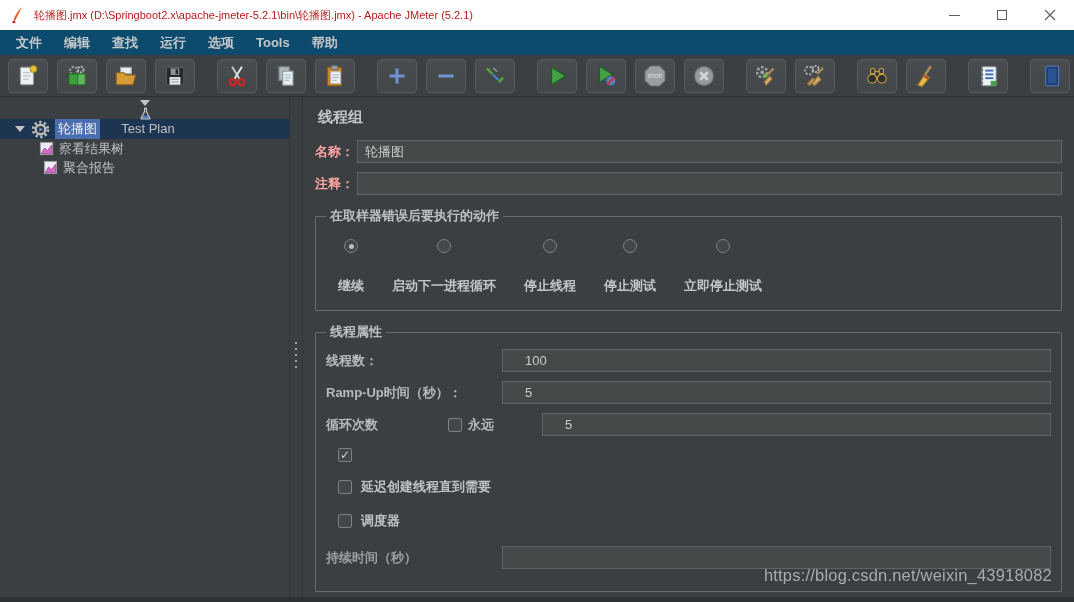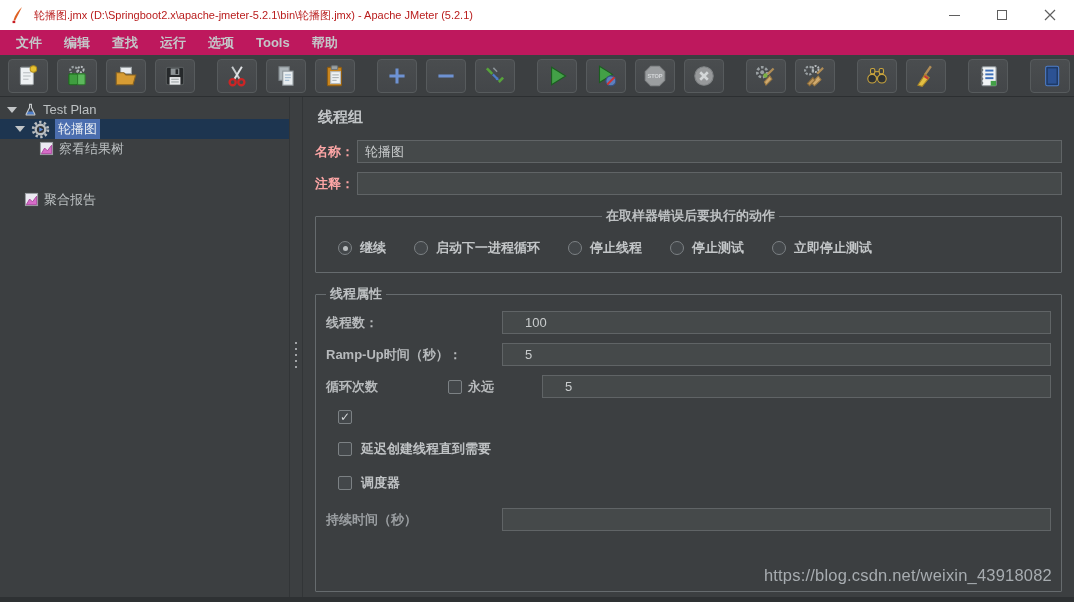--- a/index.html
+++ b/index.html
@@ -10,21 +10,21 @@
   
   .titlebar { height:30px; background:#ffffff; display:flex; align-items:center; padding-left:10px; }
   .titlebar .app-ico { width:15px; height:18px; margin-right:9px; flex-shrink:0; }
   .title-text { font-size:11px; color:#b91c1c; white-space:nowrap; overflow:hidden; }
   .win-controls { margin-left:auto; display:flex; height:30px; }
   .win-btn { width:48px; height:30px; display:flex; align-items:center; justify-content:center; cursor:default; }
   .glyph-min { width:11px; height:1px; background:#5f5f5f; }
   .glyph-max { width:10px; height:10px; border:1px solid #5f5f5f; }
 
   
-  .menubar { height:26px; background:#be185d; display:flex; align-items:center; padding-left:5px; border-bottom:1px solid #3c3f41; }
+  .menubar { height:26px; background:#0c4a6e; display:flex; align-items:center; padding-left:5px; border-bottom:1px solid #3c3f41; }
   .menu-item { padding:3px 11px; font-size:13px; font-weight:bold; color:#c4c7c9; }
 
   
   .toolbar { height:41px; background:#3c3f41; display:flex; align-items:center; padding-left:8px; border-bottom:1px solid #2c2f31; overflow:hidden; }
   .tgroup { display:flex; gap:9px; margin-right:22px; flex-shrink:0; }
   .tbtn { width:40px; height:34px; display:flex; align-items:center; justify-content:center;
           background:linear-gradient(#4a4d4f,#434649); border:1px solid #575b5d; border-radius:4px; flex-shrink:0; }
 
   
   .content { position:relative; display:flex; height:505px; }
@@ -45,23 +45,23 @@
   .main { flex:1; min-width:0; display:flex; flex-direction:column; padding:10px 12px 8px 12px; position:relative; background:#3c3f41; }
   .panel-title { font-size:15px; font-weight:600; color:#c3c6c8; margin:1px 0 13px 3px; }
 
   .frow { display:flex; align-items:center; margin-bottom:9px; }
   .frow .flabel { width:42px; font-size:13px; font-weight:bold; color:#fca5a5; flex-shrink:0; }
   input.txt { height:23px; background:#45494a; border:1px solid #606466; color:#c9cccd; font-size:13px; padding:0 7px; font-family:inherit; outline:none; }
   .frow input.txt { flex:1; }
 
   fieldset { border:1px solid #666b6e; border-radius:1px; }
   legend { font-size:13px; font-weight:bold; color:#bdc0c2; padding:0 4px; margin-left:2px; }
-  .fs-err { margin:3px 0 12px; padding:8px 8px 15px;text-align:center; }
+  .fs-err { margin:3px 0 12px; padding:8px 8px 15px; }
   .radio-row { display:flex; align-items:center; gap:28px; padding-left:14px; margin-top:6px; }
-  .radio-opt { display:flex; align-items:center; gap:8px; font-size:13px; font-weight:bold; color:#c3c6c8; }
+  .radio-opt { display:flex; align-items:center; gap:24px; font-size:13px; font-weight:bold; color:#c3c6c8;flex-direction:column; }
   .radio { width:14px; height:14px; border-radius:50%; background:#43474a; border:1px solid #7c8184; display:flex; align-items:center; justify-content:center; flex-shrink:0; }
   .radio .dot { width:5px; height:5px; border-radius:50%; background:#b9bdbf; }
 
   .fs-props { flex:1; padding:8px 8px 0 8px; position:relative; margin-bottom:2px; }
   .prow { display:flex; align-items:center; margin:0 2px 9px 2px;gap:40px; }
   .prow .plabel { width:136px; font-size:13px; font-weight:bold; color:#b7babc; flex-shrink:0; }
   .prow input.txt { flex:1;padding-left:22px; }
   .plabel-loops { width:82px !important; }
   .forever-wrap { width:54px; display:flex; align-items:center; gap:6px; flex-shrink:0; }
   .cbox { width:14px; height:14px; background:#43474a; border:1px solid #7c8184; border-radius:2px; display:flex; align-items:center; justify-content:center; font-size:12px; color:#d4d7d9; line-height:1; flex-shrink:0; }
@@ -293,21 +293,21 @@
           <rect x="8" y="3" width="12" height="18" rx="1.5" fill="#1f3a66" stroke="#4d7dc9"></rect>
           <rect x="10" y="5" width="8" height="14" fill="#2c5294"></rect>
         </svg>
       </div>
     </div>
   </div>
 
   <div class="content">
 
     <div class="tree">
-      <div class="trow" style="padding-left:7px;">
+      <div class="trow" style="padding-left:7px;flex-direction:column;">
         <span class="tri"></span>
         <span class="ticon">
           <svg width="15" height="15" viewBox="0 0 16 16">
             <polygon points="4.8,10 11.2,10 13,13.5 3,13.5" fill="#4d7dc9"></polygon>
             <path d="M6.5 2.5 H9.5 M7 2.5 V6 L3.3 13 a0.6 0.6 0 0 0 0.5 0.9 h8.4 a0.6 0.6 0 0 0 0.5-0.9 L9 6 V2.5" fill="none" stroke="#c6cacc" stroke-width="1.2"></path>
           </svg>
         </span>
         <span>Test Plan</span>
       </div>
 
@@ -328,21 +328,21 @@
       <div class="trow" style="padding-left:39px;">
         <span class="ticon">
           <svg width="15" height="15" viewBox="0 0 16 16">
             <rect x="1.5" y="1.5" width="13" height="13" fill="#eceaf2" stroke="#9aa0a3"></rect>
             <path d="M2.5 13.5 L6 7.5 L9 10.5 L13.5 4.5 L13.5 13.5 Z" fill="#d66bc8" stroke="#a8489b"></path>
           </svg>
         </span>
         <span>察看结果树</span>
       </div>
 
-      <div class="trow" style="padding-left:24px;margin-top:32px;">
+      <div class="trow" style="padding-left:43px;">
         <span class="ticon">
           <svg width="15" height="15" viewBox="0 0 16 16">
             <rect x="1.5" y="1.5" width="13" height="13" fill="#eceaf2" stroke="#9aa0a3"></rect>
             <path d="M2.5 13.5 L6 7.5 L9 10.5 L13.5 4.5 L13.5 13.5 Z" fill="#d66bc8" stroke="#a8489b"></path>
           </svg>
         </span>
         <span>聚合报告</span>
       </div>
     </div>
 

